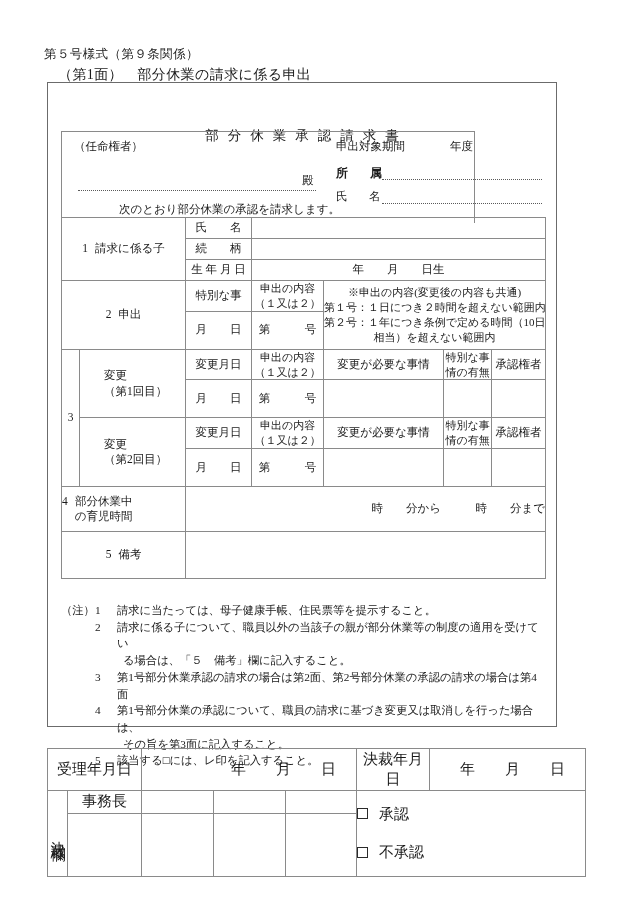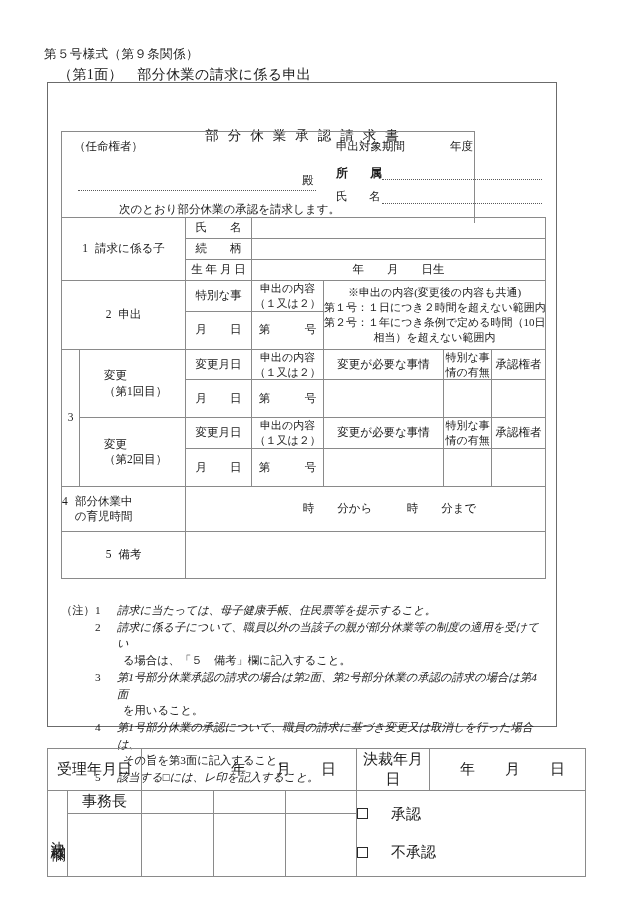--- a/index.html
+++ b/index.html
@@ -186,21 +186,21 @@
   .note-head {
     width: 34px;
     flex: 0 0 34px;
     text-align: left;
   }
   .note-num {
     width: 22px;
     flex: 0 0 22px;
     text-align: left;
   }
-  .note-body { flex: 1; white-space: normal; font-style: italic; }
+  .note-body { flex: 1; white-space: normal; }
   .note-cont {
     padding-left: 62px;
   }
 
   
   .bottom-table {
     position: absolute;
     left: 47px; top: 748px;
     width: 538px;
     border-collapse: collapse;
@@ -228,21 +228,21 @@
     line-height: 1;
   }
   .chk-area {
     text-align: left;
     padding: 8px 0 8px 16px;
     vertical-align: middle;
   }
   .chk-row {
     display: flex;
     align-items: center;
-    gap: 23px;
+    gap: 11px;
     padding: 9px 0;
   }
   .chk-box {
     width: 9px; height: 9px;
     border: 1px solid #2a2a2a;
     display: inline-block;
     flex: 0 0 9px;
   }
 </style>
 </head>
@@ -380,21 +380,21 @@
         <tr>
           <td class="num-cell" colspan="2" style="height:44px">
             <div style="display:flex;align-items:flex-start">
               <span class="n">4</span>
               <span>
                 <span style="display:block">部分休業中</span>
                 <span style="display:block">の育児時間</span>
               </span>
             </div>
           </td>
-          <td class="cell-pad" colspan="5" style="text-align:center;padding-left:48px">時　　分から　　　時　　分まで</td>
+          <td class="cell-pad" colspan="5" style="text-align:right;padding-left:48px">時　　分から　　　時　　分まで</td>
         </tr>
 
         <tr>
           <td class="num-cell" colspan="2" style="height:46px">
             <span class="n">5</span><span>備考</span>
           </td>
           <td colspan="5"></td>
         </tr>
       </tbody>
     </table>
@@ -409,21 +409,20 @@
         <span class="note-head"></span>
         <span class="note-num">2</span>
         <span class="note-body">請求に係る子について、職員以外の当該子の親が部分休業等の制度の適用を受けてい</span>
       </div>
       <div class="note-cont">る場合は、「５　備考」欄に記入すること。</div>
       <div class="note-row">
         <span class="note-head"></span>
         <span class="note-num">3</span>
         <span class="note-body">第1号部分休業承認の請求の場合は第2面、第2号部分休業の承認の請求の場合は第4面</span>
       </div>
-      <div class="note-cont">を用いること。</div>
       <div class="note-row">
         <span class="note-head"></span>
         <span class="note-num">4</span>
         <span class="note-body">第1号部分休業の承認について、職員の請求に基づき変更又は取消しを行った場合は、</span>
       </div>
       <div class="note-cont">その旨を第3面に記入すること。</div>
       <div class="note-row">
         <span class="note-head"></span>
         <span class="note-num">5</span>
         <span class="note-body">該当する□には、レ印を記入すること。</span>

